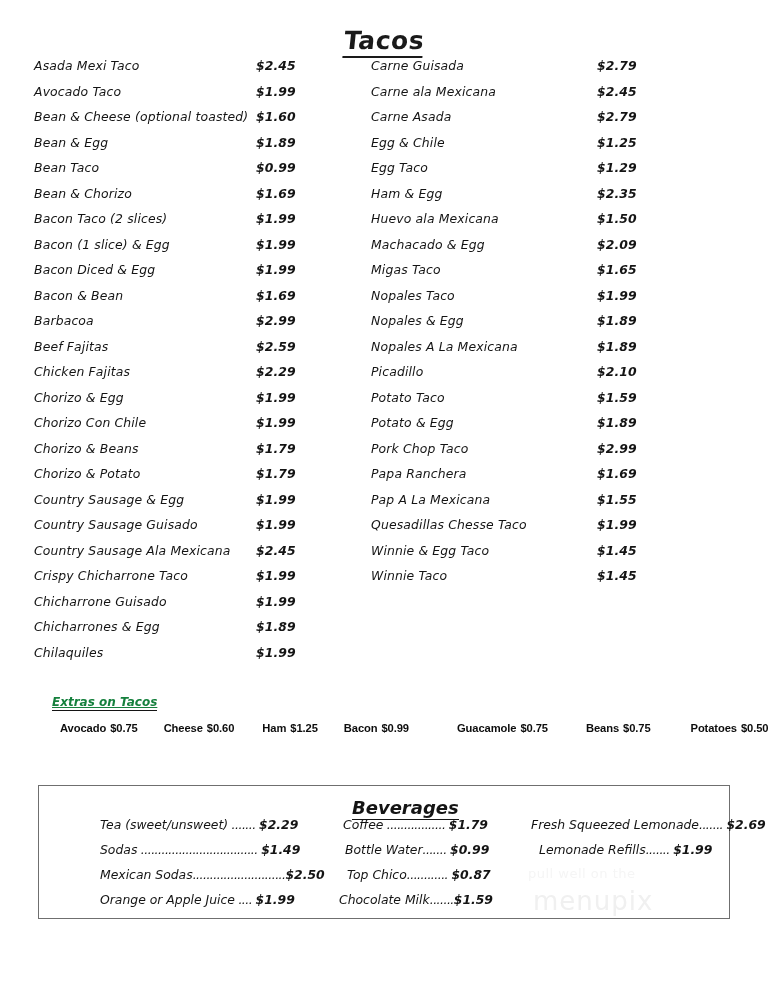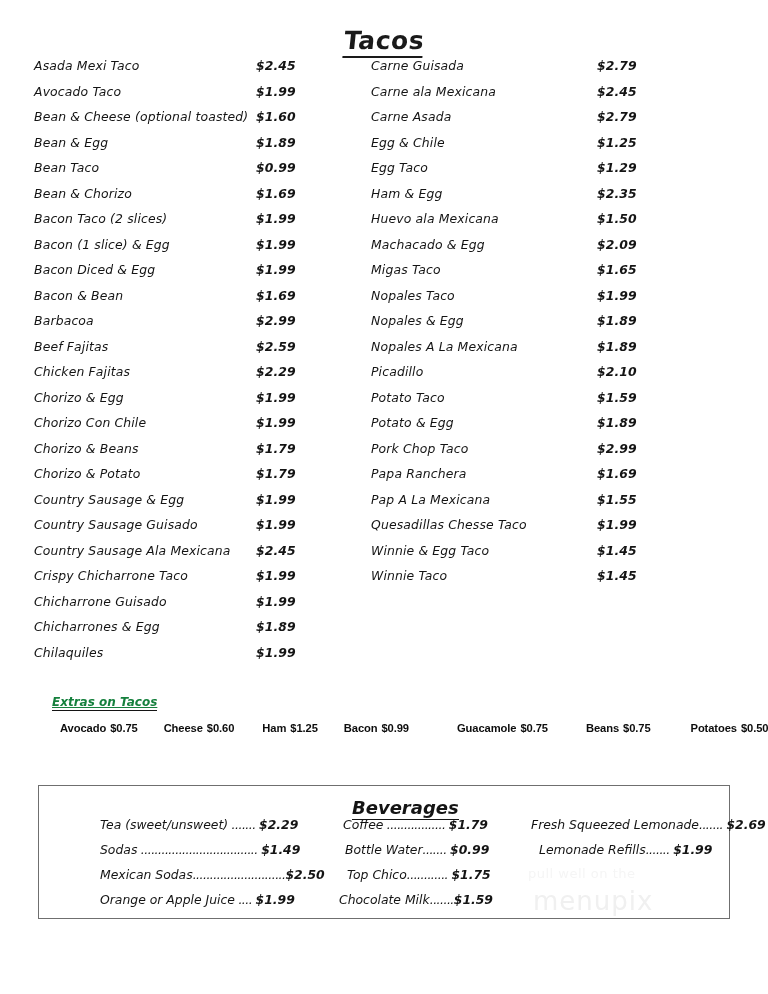--- a/index.html
+++ b/index.html
@@ -413,21 +413,21 @@
     </div>
     <div class="bev-col bev-col-1" id="bev-col-1">
         <div class="bev-row"><span class="bev-name">Tea (sweet/unsweet)</span><span class="bev-dots"> ....... </span><span class="bev-price">$2.29</span></div>
         <div class="bev-row"><span class="bev-name">Sodas</span><span class="bev-dots"> .................................. </span><span class="bev-price">$1.49</span></div>
         <div class="bev-row"><span class="bev-name">Mexican Sodas</span><span class="bev-dots">...........................</span><span class="bev-price">$2.50</span></div>
         <div class="bev-row"><span class="bev-name">Orange or Apple Juice</span><span class="bev-dots"> .... </span><span class="bev-price">$1.99</span></div>
       </div>
     <div class="bev-col bev-col-2" id="bev-col-2">
         <div class="bev-row"><span class="bev-name">Coffee</span><span class="bev-dots"> ................. </span><span class="bev-price">$1.79</span></div>
         <div class="bev-row"><span class="bev-name">Bottle Water</span><span class="bev-dots">....... </span><span class="bev-price">$0.99</span></div>
-        <div class="bev-row"><span class="bev-name">Top Chico</span><span class="bev-dots">............ </span><span class="bev-price">$1.75</span></div>
+        <div class="bev-row"><span class="bev-name">Top Chico</span><span class="bev-dots">............ </span><span class="bev-price">$0.87</span></div>
         <div class="bev-row"><span class="bev-name">Chocolate Milk</span><span class="bev-dots">.......</span><span class="bev-price">$1.59</span></div>
       </div>
     <div class="bev-col bev-col-3" id="bev-col-3">
         <div class="bev-row"><span class="bev-name">Fresh Squeezed Lemonade</span><span class="bev-dots">....... </span><span class="bev-price">$2.69</span></div>
         <div class="bev-row"><span class="bev-name">Lemonade Refills</span><span class="bev-dots">....... </span><span class="bev-price">$1.99</span></div>
       </div>
   </div>
 
   <div class="watermark-sub">pull well on the</div>
   <div class="watermark">menupix</div>

